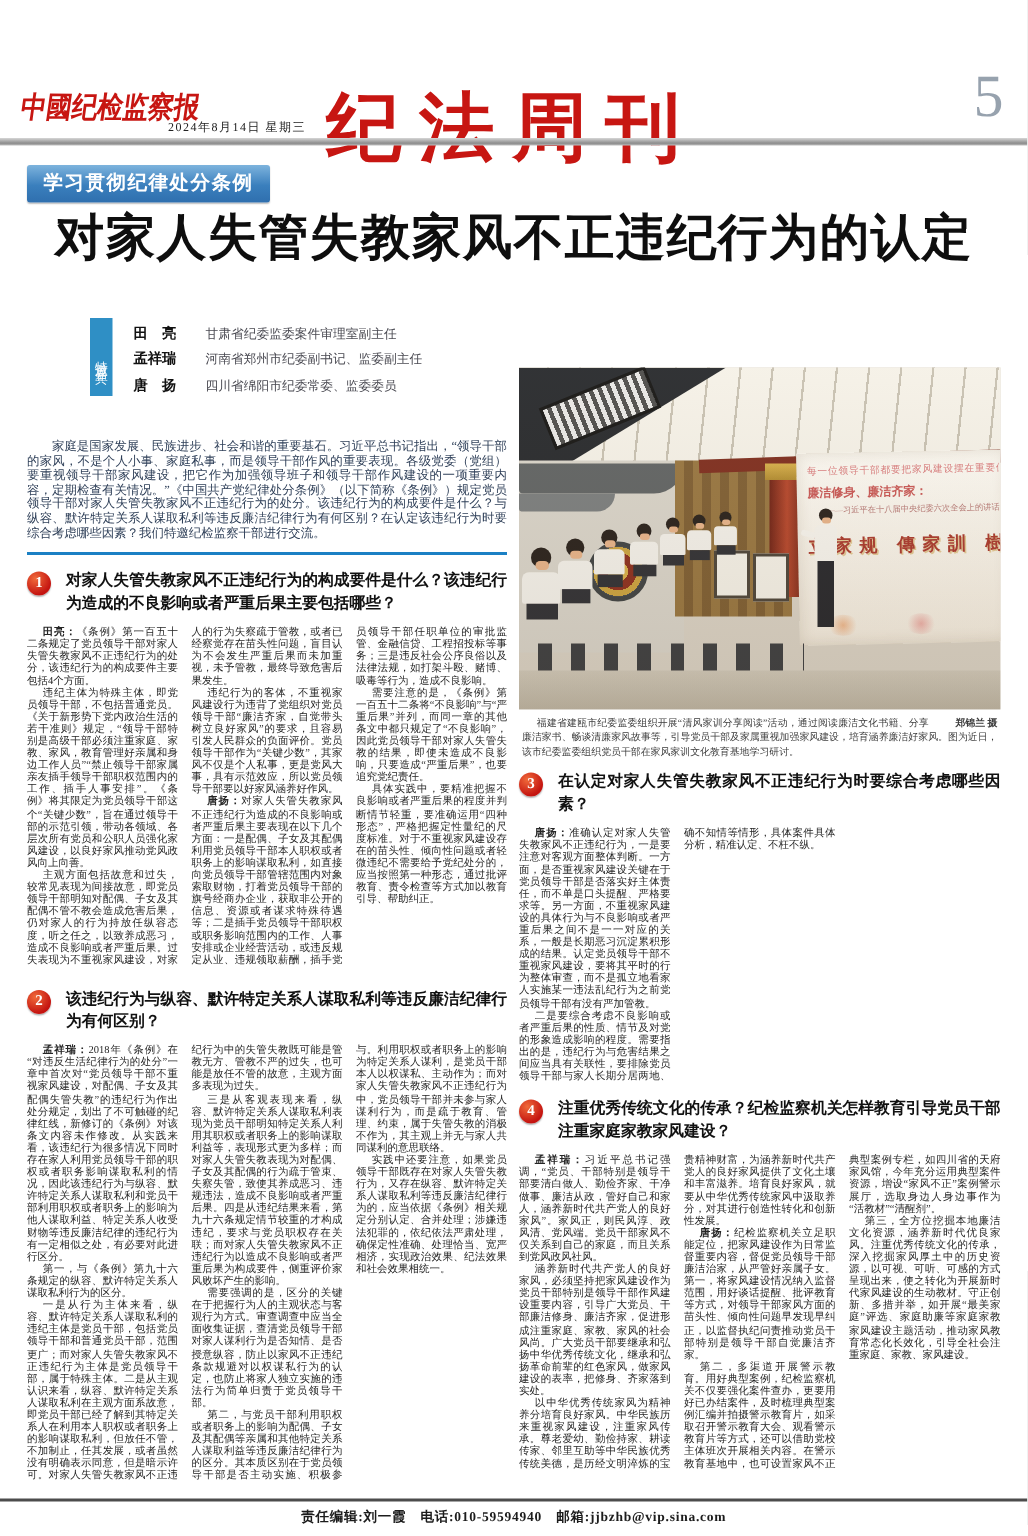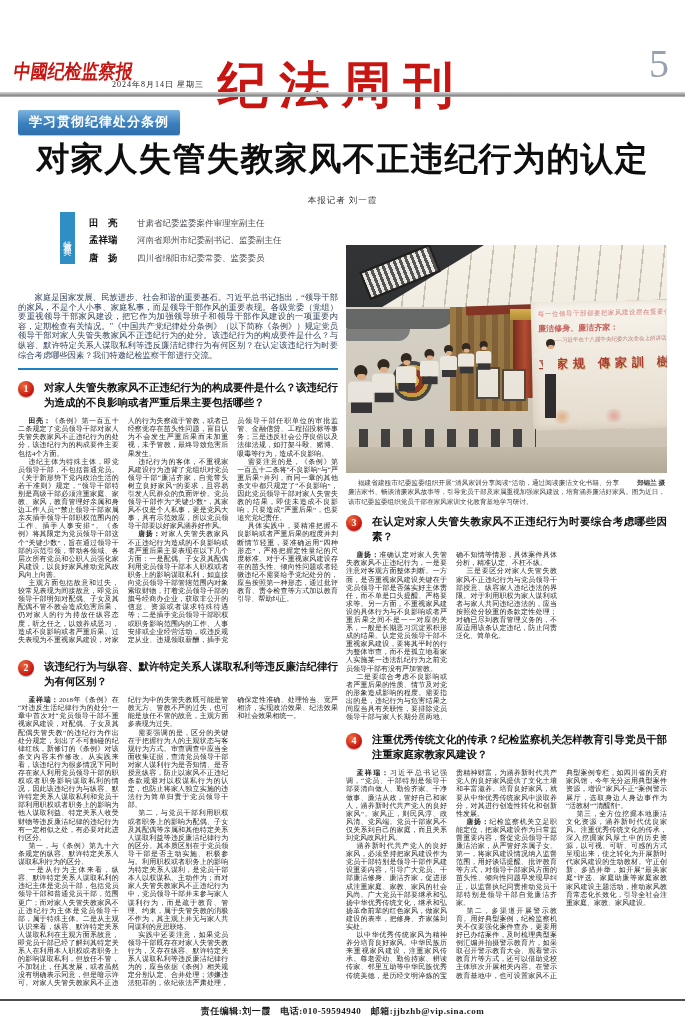--- a/index.html
+++ b/index.html
@@ -115,21 +115,20 @@
 <div class="page">
 
   <h1 class="edition-title">纪法周刊</h1>
   <div class="paper-logo">中國纪检监察报</div>
   <div class="paper-date">2024年8月14日 星期三</div>
   <div class="page-number">5</div>
   <div class="masthead-rule"></div>
 
   <div class="topic-label">学习贯彻纪律处分条例</div>
   <h2 class="headline">对家人失管失教家风不正违纪行为的认定</h2>
-  <div class="byline">本报记者 刘一霞</div>
 
   <div class="col-left">
     <div class="experts">
       <div class="experts-tag">特邀嘉宾</div>
       <div class="experts-rows">
           <div class="expert-row"><span class="ex-name">田　亮</span><span class="ex-title">甘肃省纪委监委案件审理室副主任</span></div>
           <div class="expert-row"><span class="ex-name">孟祥瑞</span><span class="ex-title">河南省郑州市纪委副书记、监委副主任</span></div>
           <div class="expert-row"><span class="ex-name">唐　扬</span><span class="ex-title">四川省绵阳市纪委常委、监委委员</span></div>
         </div>
     </div>
@@ -154,20 +153,21 @@
 
     <section class="qa q2">
       <div class="qa-head">
         <span class="qa-num">2</span>
         <h3 class="qa-title">该违纪行为与纵容、默许特定关系人谋取私利等违反廉洁纪律行为有何区别？</h3>
       </div>
       <div class="qa-body">
           <p><b>孟祥瑞：</b>2018年《条例》在“对违反生活纪律行为的处分”一章中首次对“党员领导干部不重视家风建设，对配偶、子女及其配偶失管失教”的违纪行为作出处分规定，划出了不可触碰的纪律红线，新修订的《条例》对该条文内容未作修改。从实践来看，该违纪行为很多情况下同时存在家人利用党员领导干部的职权或者职务影响谋取私利的情况，因此该违纪行为与纵容、默许特定关系人谋取私利和党员干部利用职权或者职务上的影响为他人谋取利益、特定关系人收受财物等违反廉洁纪律的违纪行为有一定相似之处，有必要对此进行区分。</p>
           <p>第一，与《条例》第九十六条规定的纵容、默许特定关系人谋取私利行为的区分。</p>
           <p>一是从行为主体来看，纵容、默许特定关系人谋取私利的违纪主体是党员干部，包括党员领导干部和普通党员干部，范围更广；而对家人失管失教家风不正违纪行为主体是党员领导干部，属于特殊主体。二是从主观认识来看，纵容、默许特定关系人谋取私利在主观方面系故意，即党员干部已经了解到其特定关系人在利用本人职权或者职务上的影响谋取私利，但放任不管，不加制止，任其发展，或者虽然没有明确表示同意，但是暗示许可。对家人失管失教家风不正违纪行为中的失管失教既可能是管教无方、管教不严的过失，也可能是放任不管的故意，主观方面多表现为过失。</p>
+          <p>三是从客观表现来看，纵容、默许特定关系人谋取私利表现为党员干部明知特定关系人利用其职权或者职务上的影响谋取利益等，表现形式更为多样；而对家人失管失教表现为对配偶、子女及其配偶的行为疏于管束、失察失管，致使其养成恶习、违规违法，造成不良影响或者严重后果。四是从违纪结果来看，第九十六条规定情节较重的才构成违纪，要求与党员职权存在关联；而对家人失管失教家风不正违纪行为以造成不良影响或者严重后果为构成要件，侧重评价家风败坏产生的影响。</p>
           <p>需要强调的是，区分的关键在于把握行为人的主观状态与客观行为方式。审查调查中应当全面收集证据，查清党员领导干部对家人谋利行为是否知情、是否授意纵容，防止以家风不正违纪条款规避对以权谋私行为的认定，也防止将家人独立实施的违法行为简单归责于党员领导干部。</p>
           <p>第二，与党员干部利用职权或者职务上的影响为配偶、子女及其配偶等亲属和其他特定关系人谋取利益等违反廉洁纪律行为的区分。其本质区别在于党员领导干部是否主动实施、积极参与。利用职权或者职务上的影响为特定关系人谋利，是党员干部本人以权谋私、主动作为；而对家人失管失教家风不正违纪行为中，党员领导干部并未参与家人谋利行为，而是疏于教育、管理、约束，属于失管失教的消极不作为，其主观上并无与家人共同谋利的意思联络。</p>
           <p>实践中还要注意，如果党员领导干部既存在对家人失管失教行为，又存在纵容、默许特定关系人谋取私利等违反廉洁纪律行为的，应当依据《条例》相关规定分别认定、合并处理；涉嫌违法犯罪的，依纪依法严肃处理，确保定性准确、处理恰当、宽严相济，实现政治效果、纪法效果和社会效果相统一。</p>
         </div>
     </section>
   </div>
 
   <div class="col-right">
     <figure class="news-photo" style="margin:0">
       <div class="ph ph-ceiling"></div>
@@ -252,21 +252,20 @@
     <p class="caption"><span class="credit">郑锦兰 摄</span><span>福建省建瓯市纪委监委组织开展“清风家训分享阅读”活动，通过阅读廉洁文化书籍、分享廉洁家书、畅谈清廉家风故事等，引导党员干部及家属重视加强家风建设，培育涵养廉洁好家风。图为近日，该市纪委监委组织党员干部在家风家训文化教育基地学习研讨。</span></p>
 
     <section class="qa q3">
       <div class="qa-head">
         <span class="qa-num">3</span>
         <h3 class="qa-title">在认定对家人失管失教家风不正违纪行为时要综合考虑哪些因素？</h3>
       </div>
       <div class="qa-body">
           <p><b>唐扬：</b>准确认定对家人失管失教家风不正违纪行为，一是要注意对客观方面整体判断。一方面，是否重视家风建设关键在于党员领导干部是否落实好主体责任，而不单是口头提醒、严格要求等。另一方面，不重视家风建设的具体行为与不良影响或者严重后果之间不是一一对应的关系，一般是长期恶习沉淀累积形成的结果。认定党员领导干部不重视家风建设，要将其平时的行为整体审查，而不是孤立地看家人实施某一违法乱纪行为之前党员领导干部有没有严加管教。</p>
           <p>二是要综合考虑不良影响或者严重后果的性质、情节及对党的形象造成影响的程度。需要指出的是，违纪行为与危害结果之间应当具有关联性，要排除党员领导干部与家人长期分居两地、确不知情等情形，具体案件具体分析，精准认定、不枉不纵。</p>
-          <p>三是要区分对家人失管失教家风不正违纪行为与党员领导干部授意、纵容家人违纪违法的界限。对于利用职权为家人谋利或者与家人共同违纪违法的，应当按照处分较重的条款定性处理；对确已尽到教育管理义务的，不应适用该条认定违纪，防止问责泛化、简单化。</p>
         </div>
     </section>
 
     <section class="qa q4">
       <div class="qa-head">
         <span class="qa-num">4</span>
         <h3 class="qa-title">注重优秀传统文化的传承？纪检监察机关怎样教育引导党员干部注重家庭家教家风建设？</h3>
       </div>
       <div class="qa-body">
           <p><b>孟祥瑞：</b>习近平总书记强调，“党员、干部特别是领导干部要清白做人、勤俭齐家、干净做事、廉洁从政，管好自己和家人，涵养新时代共产党人的良好家风”。家风正，则民风淳、政风清、党风端。党员干部家风不仅关系到自己的家庭，而且关系到党风政风社风。</p>

